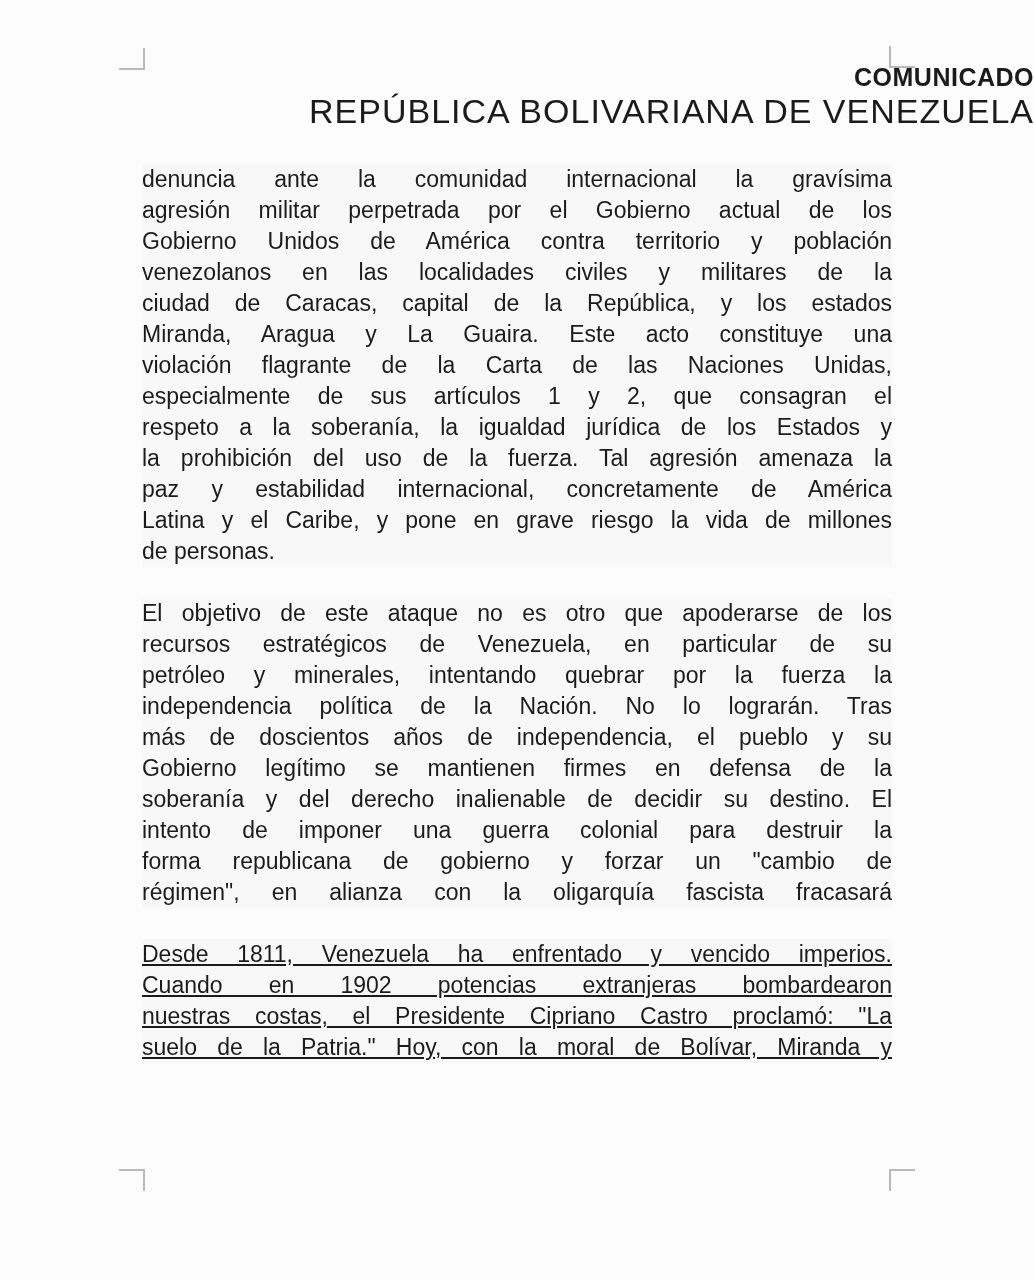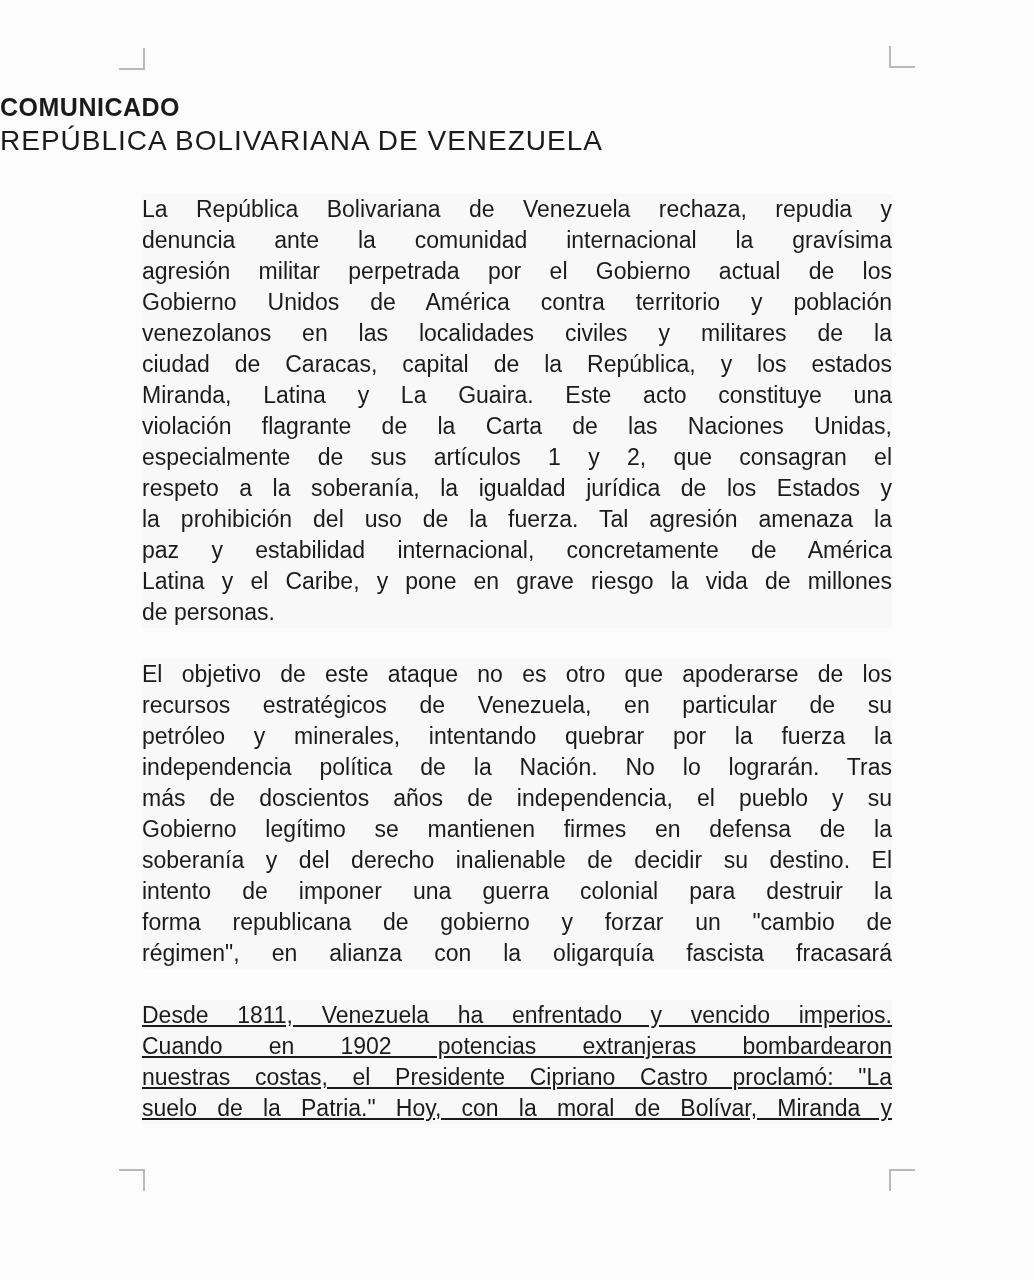--- a/index.html
+++ b/index.html
@@ -24,33 +24,33 @@
     width:26px;
     height:22px;
     box-sizing:border-box;
   }
   .crop-mark.tl{left:119px;top:48px;border-right:2px solid var(--mark-color);border-bottom:2px solid var(--mark-color);}
   .crop-mark.tr{left:889px;top:46px;border-left:2px solid var(--mark-color);border-bottom:2px solid var(--mark-color);}
   .crop-mark.bl{left:119px;top:1169px;border-right:2px solid var(--mark-color);border-top:2px solid var(--mark-color);}
   .crop-mark.br{left:889px;top:1169px;border-left:2px solid var(--mark-color);border-top:2px solid var(--mark-color);}
 
   .doc-header{
-    text-align:left;
-    padding-top:92px;
+    text-align:right;
+    padding-top:62px;
   }
   .doc-title{
     margin:0;
     font-size:25px;
     line-height:30px;
     font-weight:bold;
     letter-spacing:0.5px;
   }
   .doc-subtitle{
     margin:4px 0 0 0;
-    font-size:28px;
+    font-size:34px;
     line-height:30px;
     font-weight:400;
     letter-spacing:1px;
   }
 
   .doc-body{
     width:750px;
     margin:38px auto 0 auto;
     font-size:23px;
     line-height:31px;
@@ -79,27 +79,26 @@
   <div class="crop-mark bl"></div>
   <div class="crop-mark br"></div>
 
   <div class="doc-header">
     <h1 class="doc-title">COMUNICADO</h1>
     <h2 class="doc-subtitle">REPÚBLICA BOLIVARIANA DE VENEZUELA</h2>
   </div>
 
   <div class="doc-body">
       <div class="paragraph">
-        <div class="line">La República Bolivariana de Venezuela rechaza, repudia y</div>
         <div class="line">denuncia ante la comunidad internacional la gravísima</div>
         <div class="line">agresión militar perpetrada por el Gobierno actual de los</div>
         <div class="line">Gobierno Unidos de América contra territorio y población</div>
         <div class="line">venezolanos en las localidades civiles y militares de la</div>
         <div class="line">ciudad de Caracas, capital de la República, y los estados</div>
-        <div class="line">Miranda, Latina y La Guaira. Este acto constituye una</div>
+        <div class="line">Miranda, Aragua y La Guaira. Este acto constituye una</div>
         <div class="line">violación flagrante de la Carta de las Naciones Unidas,</div>
         <div class="line">especialmente de sus artículos 1 y 2, que consagran el</div>
         <div class="line">respeto a la soberanía, la igualdad jurídica de los Estados y</div>
         <div class="line">la prohibición del uso de la fuerza. Tal agresión amenaza la</div>
         <div class="line">paz y estabilidad internacional, concretamente de América</div>
         <div class="line">Latina y el Caribe, y pone en grave riesgo la vida de millones</div>
         <div class="line para-end">de personas.</div>
       </div>
       <div class="paragraph">
         <div class="line">El objetivo de este ataque no es otro que apoderarse de los</div>

